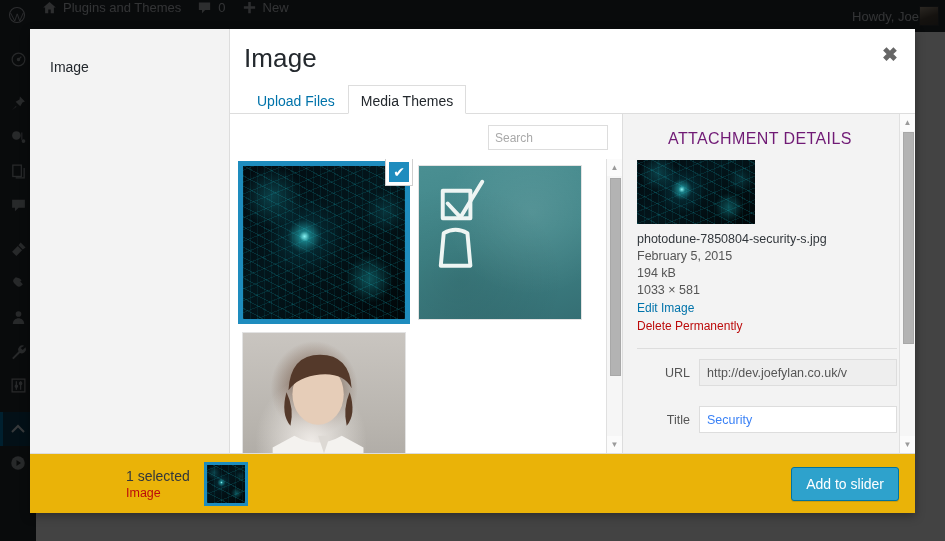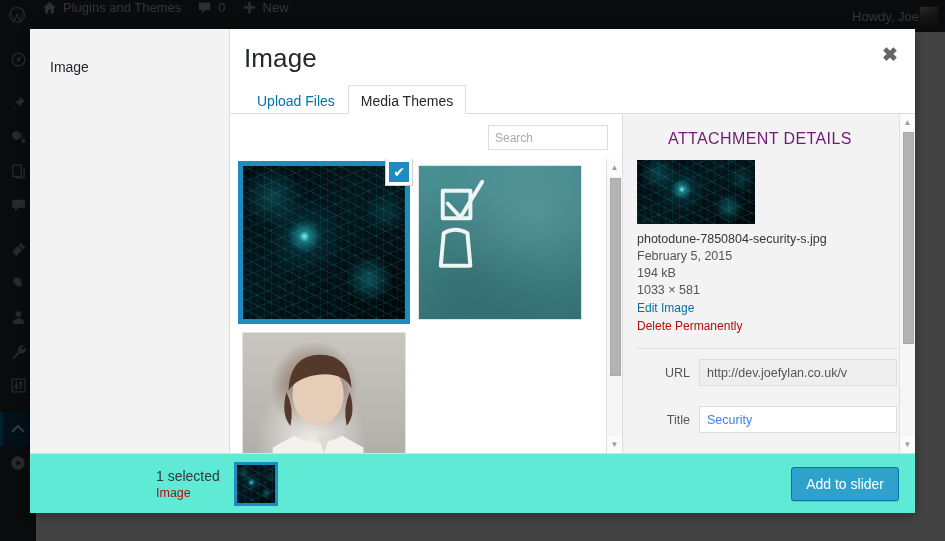--- a/index.html
+++ b/index.html
@@ -188,22 +188,22 @@
   .field-label { width: 62px; text-align: right; padding-right: 9px; font-size: 12.5px; color: #555; }
   .field-input {
     flex: 1; height: 27px; border: 1px solid #ddd; font-size: 12.5px;
     padding: 0 7px; color: #3b82f6; font-family: "Liberation Sans", sans-serif;
     background: #fff;
   }
   .field-input.readonly { background: #eee; color: #555; }
 
   
   .modal-toolbar {
-    height: 60px; border-top: 1px solid #ddd; background: #5eead4;
-    display: flex; align-items: center; padding-left: 112px; position: relative;
+    height: 60px; border-top: 1px solid #ddd; background: #eab308;
+    display: flex; align-items: center; padding-left: 82px; position: relative;
   }
   .selection {
     display: flex; align-items: center; gap: 14px; padding-left: 14px; flex: 1;
   }
   .sel-text { font-size: 14px; color: #32373c; line-height: 19px; }
   .sel-clear { font-size: 12.5px; color: #bc0b0b; cursor: pointer; display: block; }
   .sel-thumb { width: 44px; height: 44px; border: 3px solid #1e8cbe; }
   .btn-primary {
     margin-right: 16px; background: #2ea2cc; border: 1px solid #0074a2;
     color: #fff; font-size: 14px; padding: 8px 14px; cursor: pointer;

